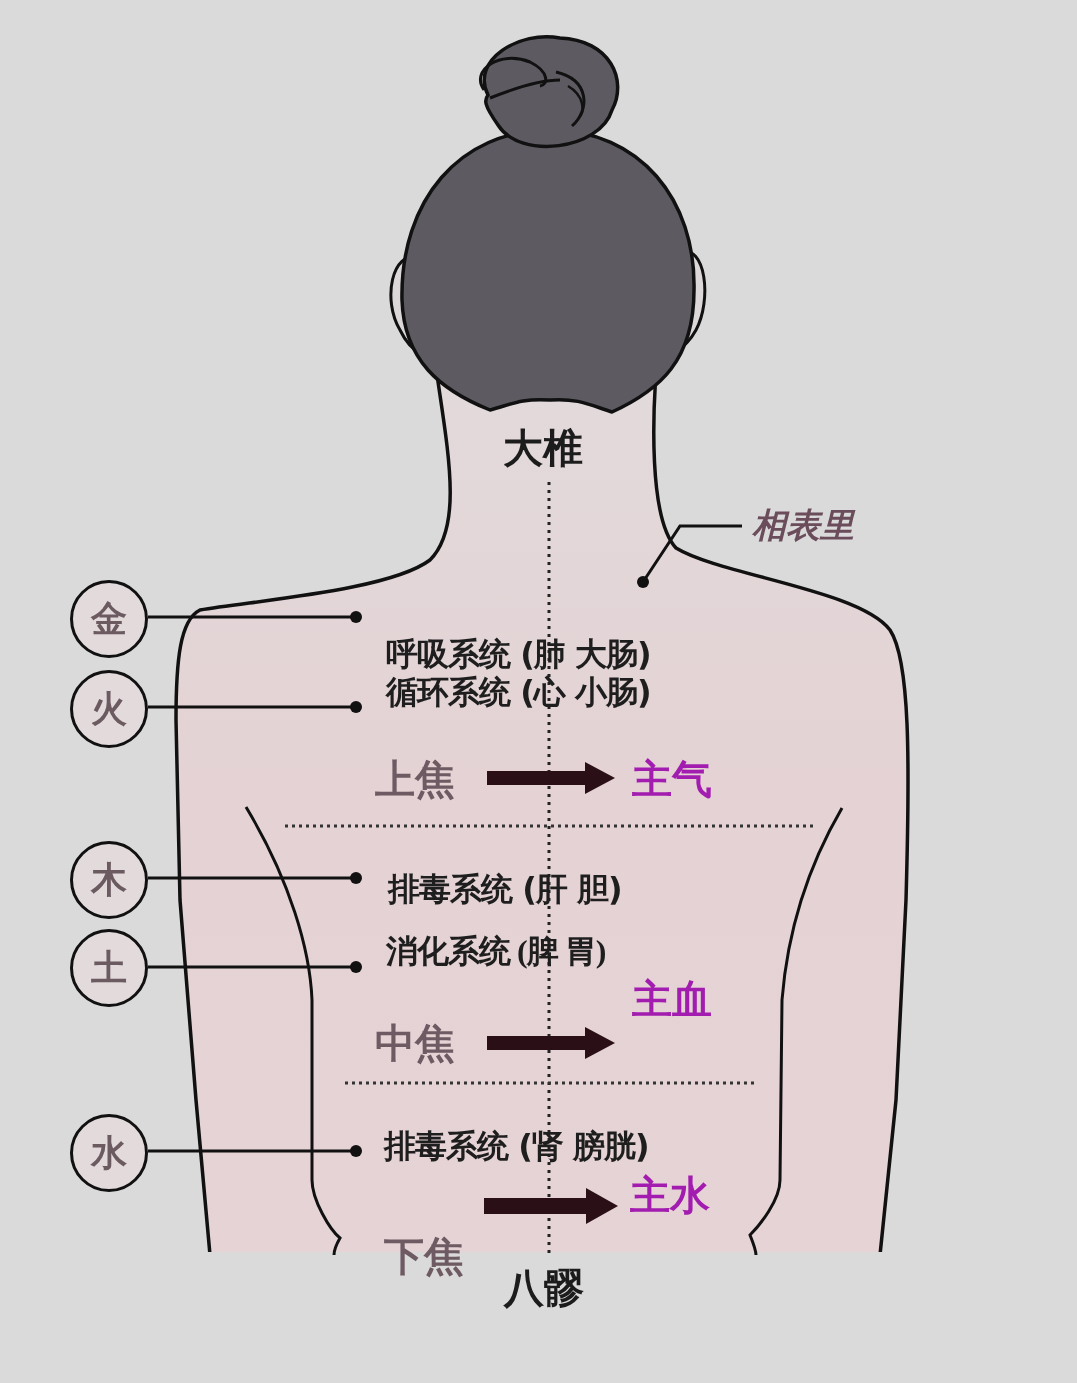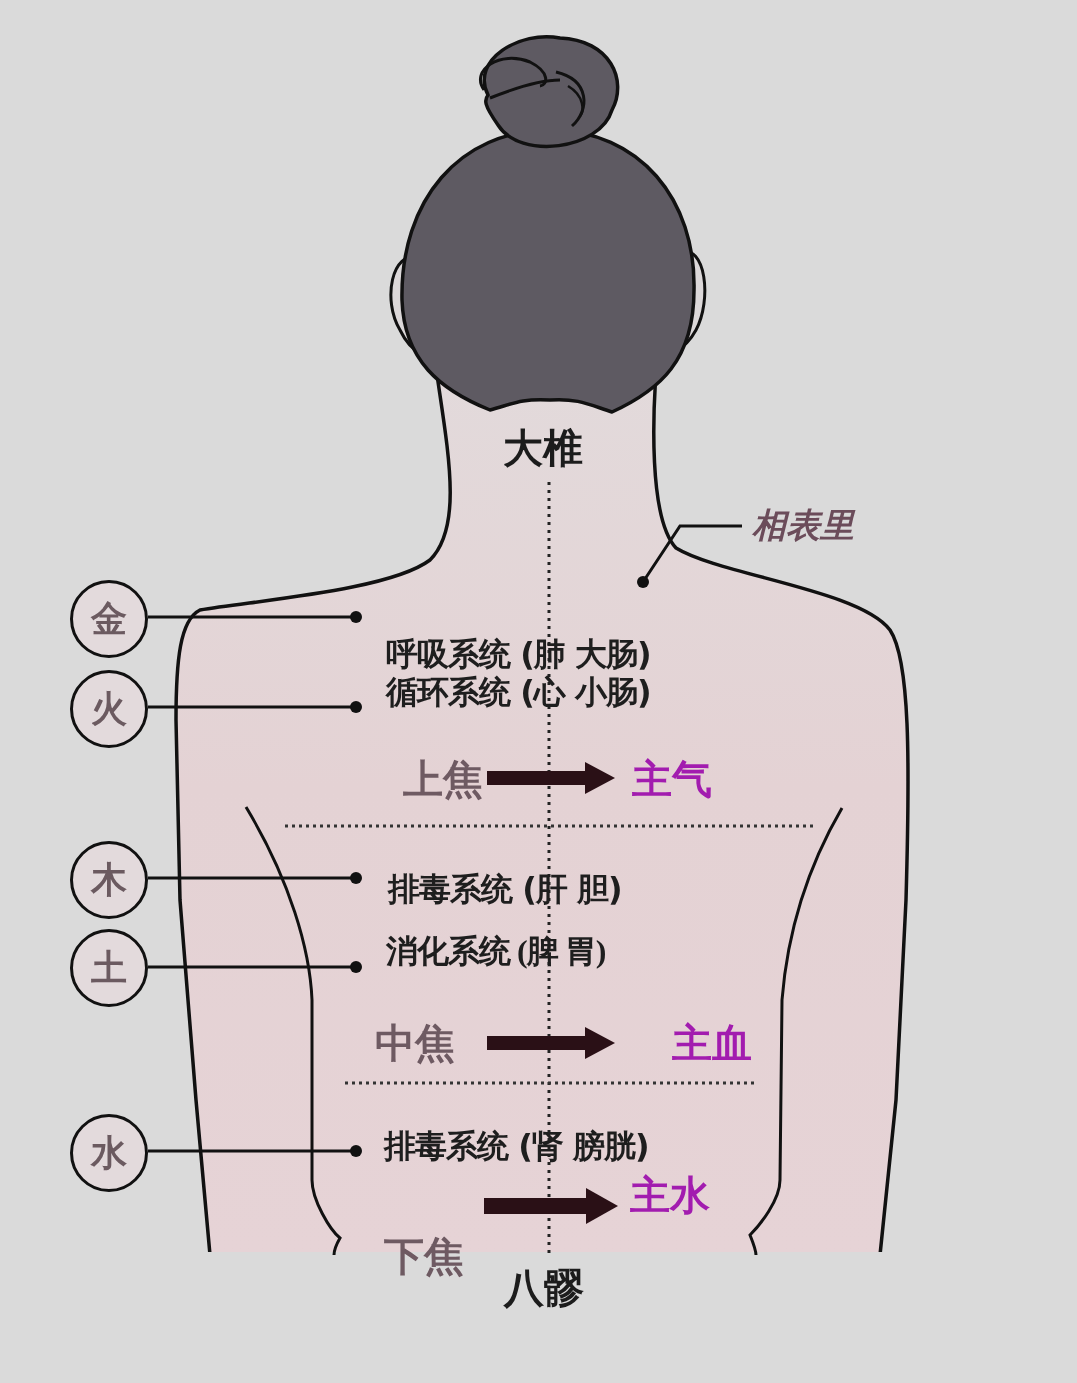--- a/index.html
+++ b/index.html
@@ -122,18 +122,18 @@
 <div class="element" style="left:70px;top:1114px;">
     <span>水</span>
   </div>
 
 <div class="lbl system" style="left:386px;top:614px;margin-top:24px;">呼吸系统 (肺  大肠)</div>
 <div class="lbl system" style="left:386px;top:676px;">循环系统 (心  小肠)</div>
 <div class="lbl system" style="left:388px;top:873px;">排毒系统 (肝   胆)</div>
 <div class="lbl system" style="left:386px;top:935px;font-family:Liberation Serif, serif;">消化系统 (脾   胃)</div>
 <div class="lbl system" style="left:384px;top:1130px;">排毒系统 (肾   膀胱)</div>
 
-<div class="lbl jiao" style="left:375px;top:759px;margin-left:28px;">上焦</div>
+<div class="lbl jiao" style="left:375px;top:759px;">上焦</div>
 <div class="lbl govern" style="left:632px;top:759px;">主气</div>
 <div class="lbl jiao" style="left:375px;top:1023px;">中焦</div>
-<div class="lbl govern" style="left:632px;top:1023px;margin-left:40px;">主血</div>
+<div class="lbl govern" style="left:632px;top:979px;">主血</div>
 <div class="lbl jiao" style="left:384px;top:1236px;">下焦</div>
 <div class="lbl govern" style="left:630px;top:1175px;">主水</div>
 
 </body></html>

